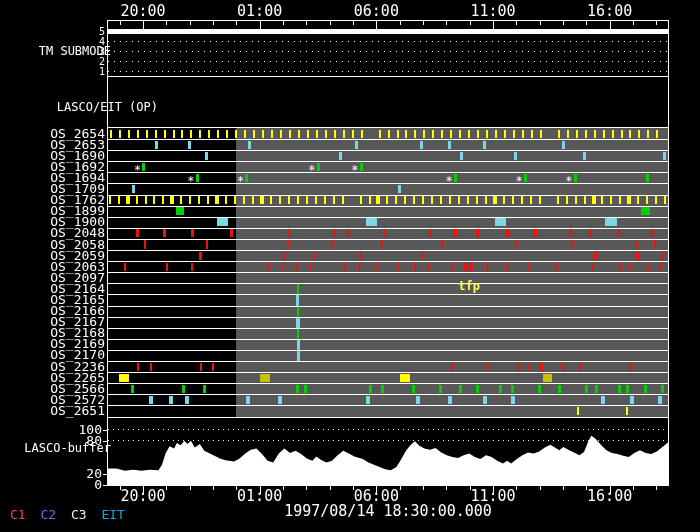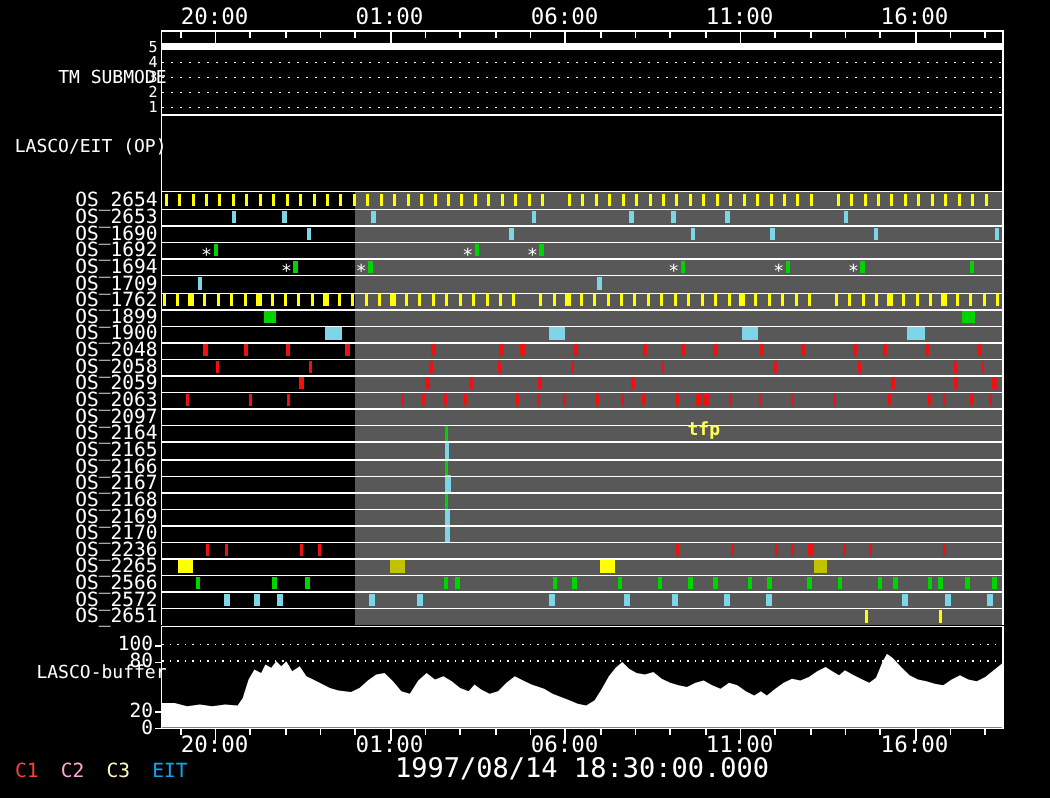--- a/index.html
+++ b/index.html
@@ -2,23 +2,23 @@
 <html><head>
 <meta charset="utf-8">
 <style>
   html,body{margin:0;padding:0;background:#000;}
   .screen{position:relative;width:700px;height:532px;background:#000;overflow:hidden;
           font-family:"DejaVu Sans Mono","Liberation Mono",monospace;}
   svg{position:absolute;left:0;top:0;}
   svg text{font-family:"DejaVu Sans Mono","Liberation Mono",monospace;}
   .plabel{position:absolute;left:0;width:111px;text-align:right;font-size:12px;color:#fff;white-space:nowrap;}
   .tm-label{top:44px;}
-  .op-label{top:90px;}
+  .op-label{top:100px;margin-left:47px;}
   .buffer-label{top:441px;text-align:right;}
-  .timestamp{position:absolute;left:108px;top:502px;width:560px;text-align:center;font-size:18px;color:#fff;}
+  .timestamp{position:absolute;left:108px;top:502px;width:560px;text-align:center;font-size:15px;color:#fff;}
   .legend{position:absolute;left:10px;top:507px;font-size:13px;color:#fff;}
   .legend span{margin-right:7px;}
 </style>
 </head>
 <body>
 
 <div class="screen">
   <svg id="plot" width="700" height="532" viewBox="0 0 700 532">
       <rect x="236.352" y="128" width="431.648" height="288.5" fill="#585858" shape-rendering="crispEdges"></rect>
       <line x1="107" y1="20.5" x2="669" y2="20.5" stroke="#fff" stroke-width="1" shape-rendering="crispEdges"></line>
@@ -445,17 +445,17 @@
   <div class="plabel tm-label">TM SUBMODE</div>
 
   <div class="plabel op-label">LASCO/EIT (OP)</div>
 
   <div class="plabel buffer-label">LASCO-buffer</div>
 
   <div class="timestamp">1997/08/14 18:30:00.000</div>
 
   <div class="legend">
     <span style="color: #ef4444;">C1</span>
-    <span style="color: #f9a8d4;">C2</span>
+    <span style="color: #8b5cf6;">C2</span>
     <span style="color: #fef9c3;">C3</span>
     <span style="color: #0ea5e9;">EIT</span>
   </div>
 </div>
 
 </body></html>

